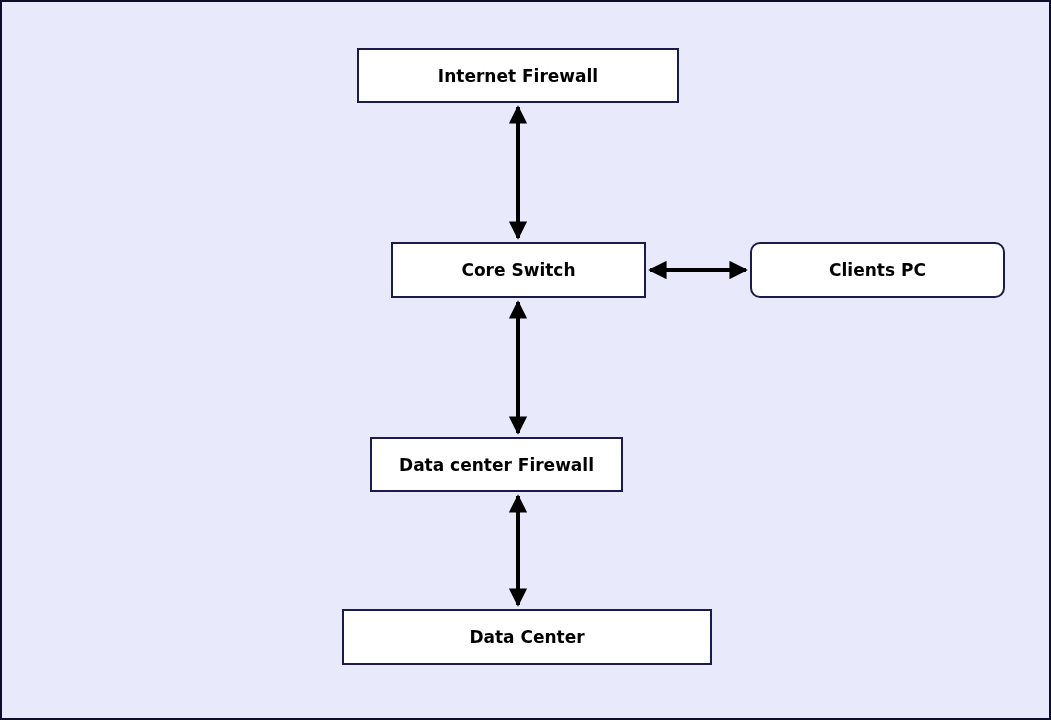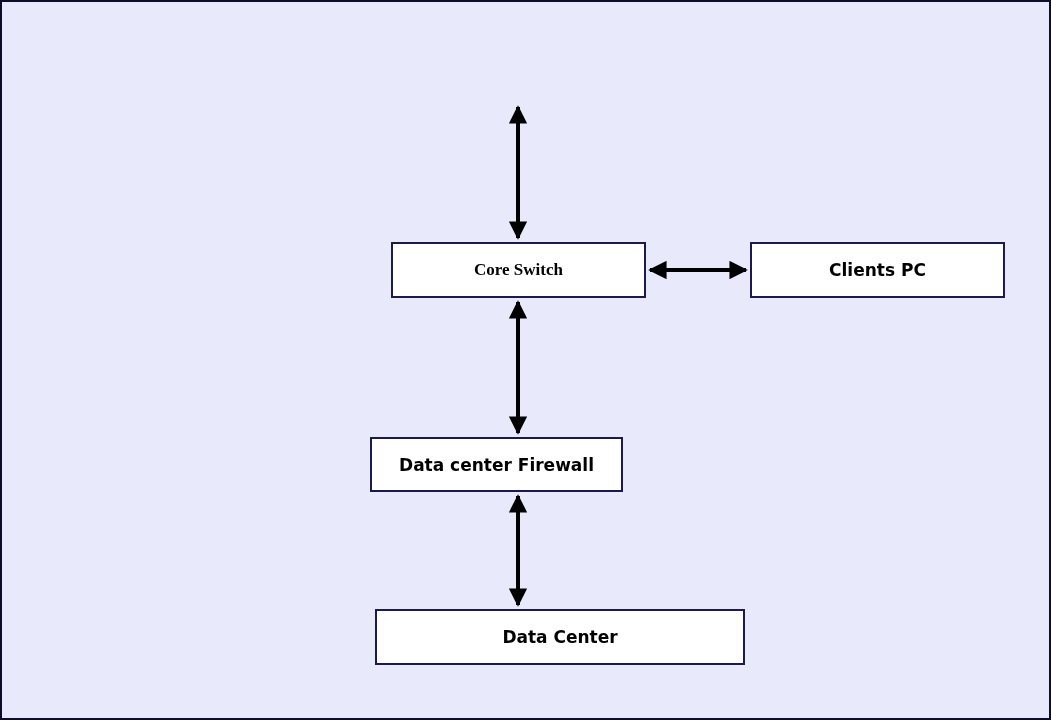--- a/index.html
+++ b/index.html
@@ -25,24 +25,24 @@
     display: flex;
     align-items: center;
     justify-content: center;
     font-weight: bold;
     font-size: 17px;
     color: #000000;
     text-align: center;
     cursor: default;
   }
   #node-internet-firewall  { left: 355px; top: 46px;  width: 322px; height: 55px; }
-  #node-core-switch        { left: 389px; top: 240px; width: 255px; height: 56px; font-family: Liberation Serif, serif; }
-  #node-clients-pc         { left: 748px; top: 240px; width: 255px; height: 56px; }
+  #node-core-switch        { left: 389px; top: 240px; width: 255px; height: 56px; }
+  #node-clients-pc         { left: 748px; top: 240px; width: 255px; height: 56px; border-radius: 10px; }
   #node-datacenter-firewall{ left: 368px; top: 435px; width: 253px; height: 55px; }
-  #node-data-center        { left: 340px; top: 607px; width: 370px; height: 56px; margin-left: 33px; }
+  #node-data-center        { left: 340px; top: 607px; width: 370px; height: 56px; }
   #edges {
     position: absolute;
     left: 0; top: 0;
     width: 1051px;
     height: 720px;
     pointer-events: none;
   }
   #edges line { pointer-events: stroke; }
 </style>
 </head>
@@ -55,20 +55,23 @@
       <marker id="arrowhead" viewBox="0 0 10 10" refX="9" refY="5" markerWidth="4.6" markerHeight="4.6" orient="auto-start-reverse" markerUnits="strokeWidth">
         <path d="M 0 0 L 10 5 L 0 10 z" fill="#000000"></path>
       </marker>
     </defs>
     <line x1="516" y1="105" x2="516" y2="236" stroke="#000000" stroke-width="4" marker-start="url(#arrowhead)" marker-end="url(#arrowhead)"></line>
     <line x1="648" y1="268" x2="744" y2="268" stroke="#000000" stroke-width="4" marker-start="url(#arrowhead)" marker-end="url(#arrowhead)"></line>
     <line x1="516" y1="300" x2="516" y2="431" stroke="#000000" stroke-width="4" marker-start="url(#arrowhead)" marker-end="url(#arrowhead)"></line>
     <line x1="516" y1="494" x2="516" y2="603" stroke="#000000" stroke-width="4" marker-start="url(#arrowhead)" marker-end="url(#arrowhead)"></line>
   </svg>
 
+  <div class="node" id="node-internet-firewall">
+    <span>Internet Firewall</span>
+  </div>
 
   <div class="node" id="node-core-switch">
     <span>Core Switch</span>
   </div>
 
   <div class="node" id="node-clients-pc">
     <span>Clients PC</span>
   </div>
 
   <div class="node" id="node-datacenter-firewall">

